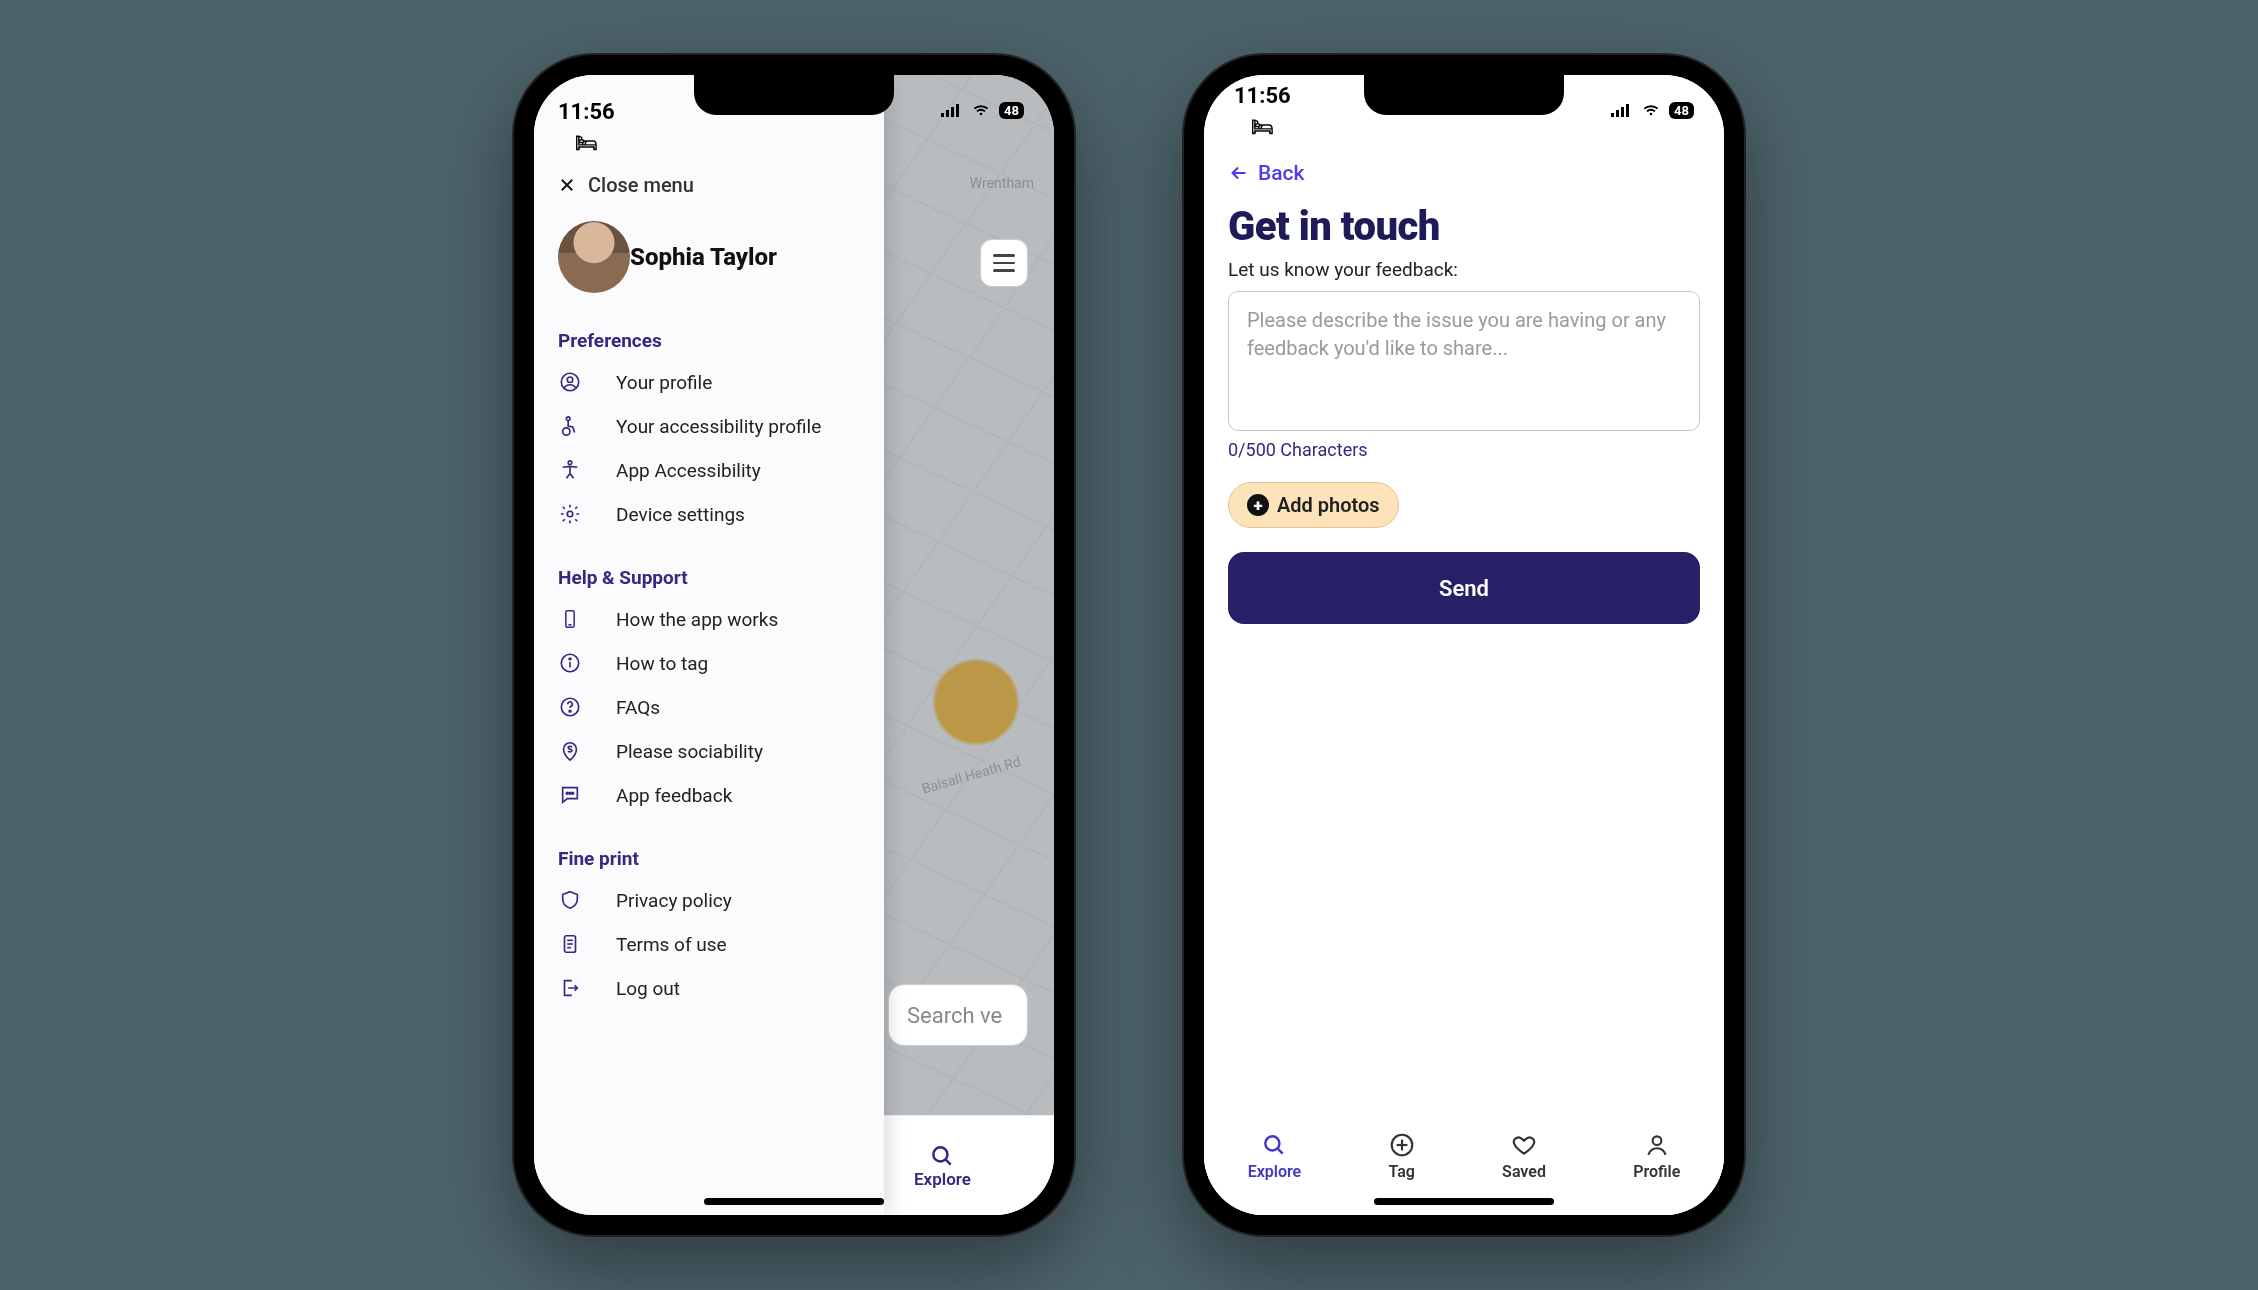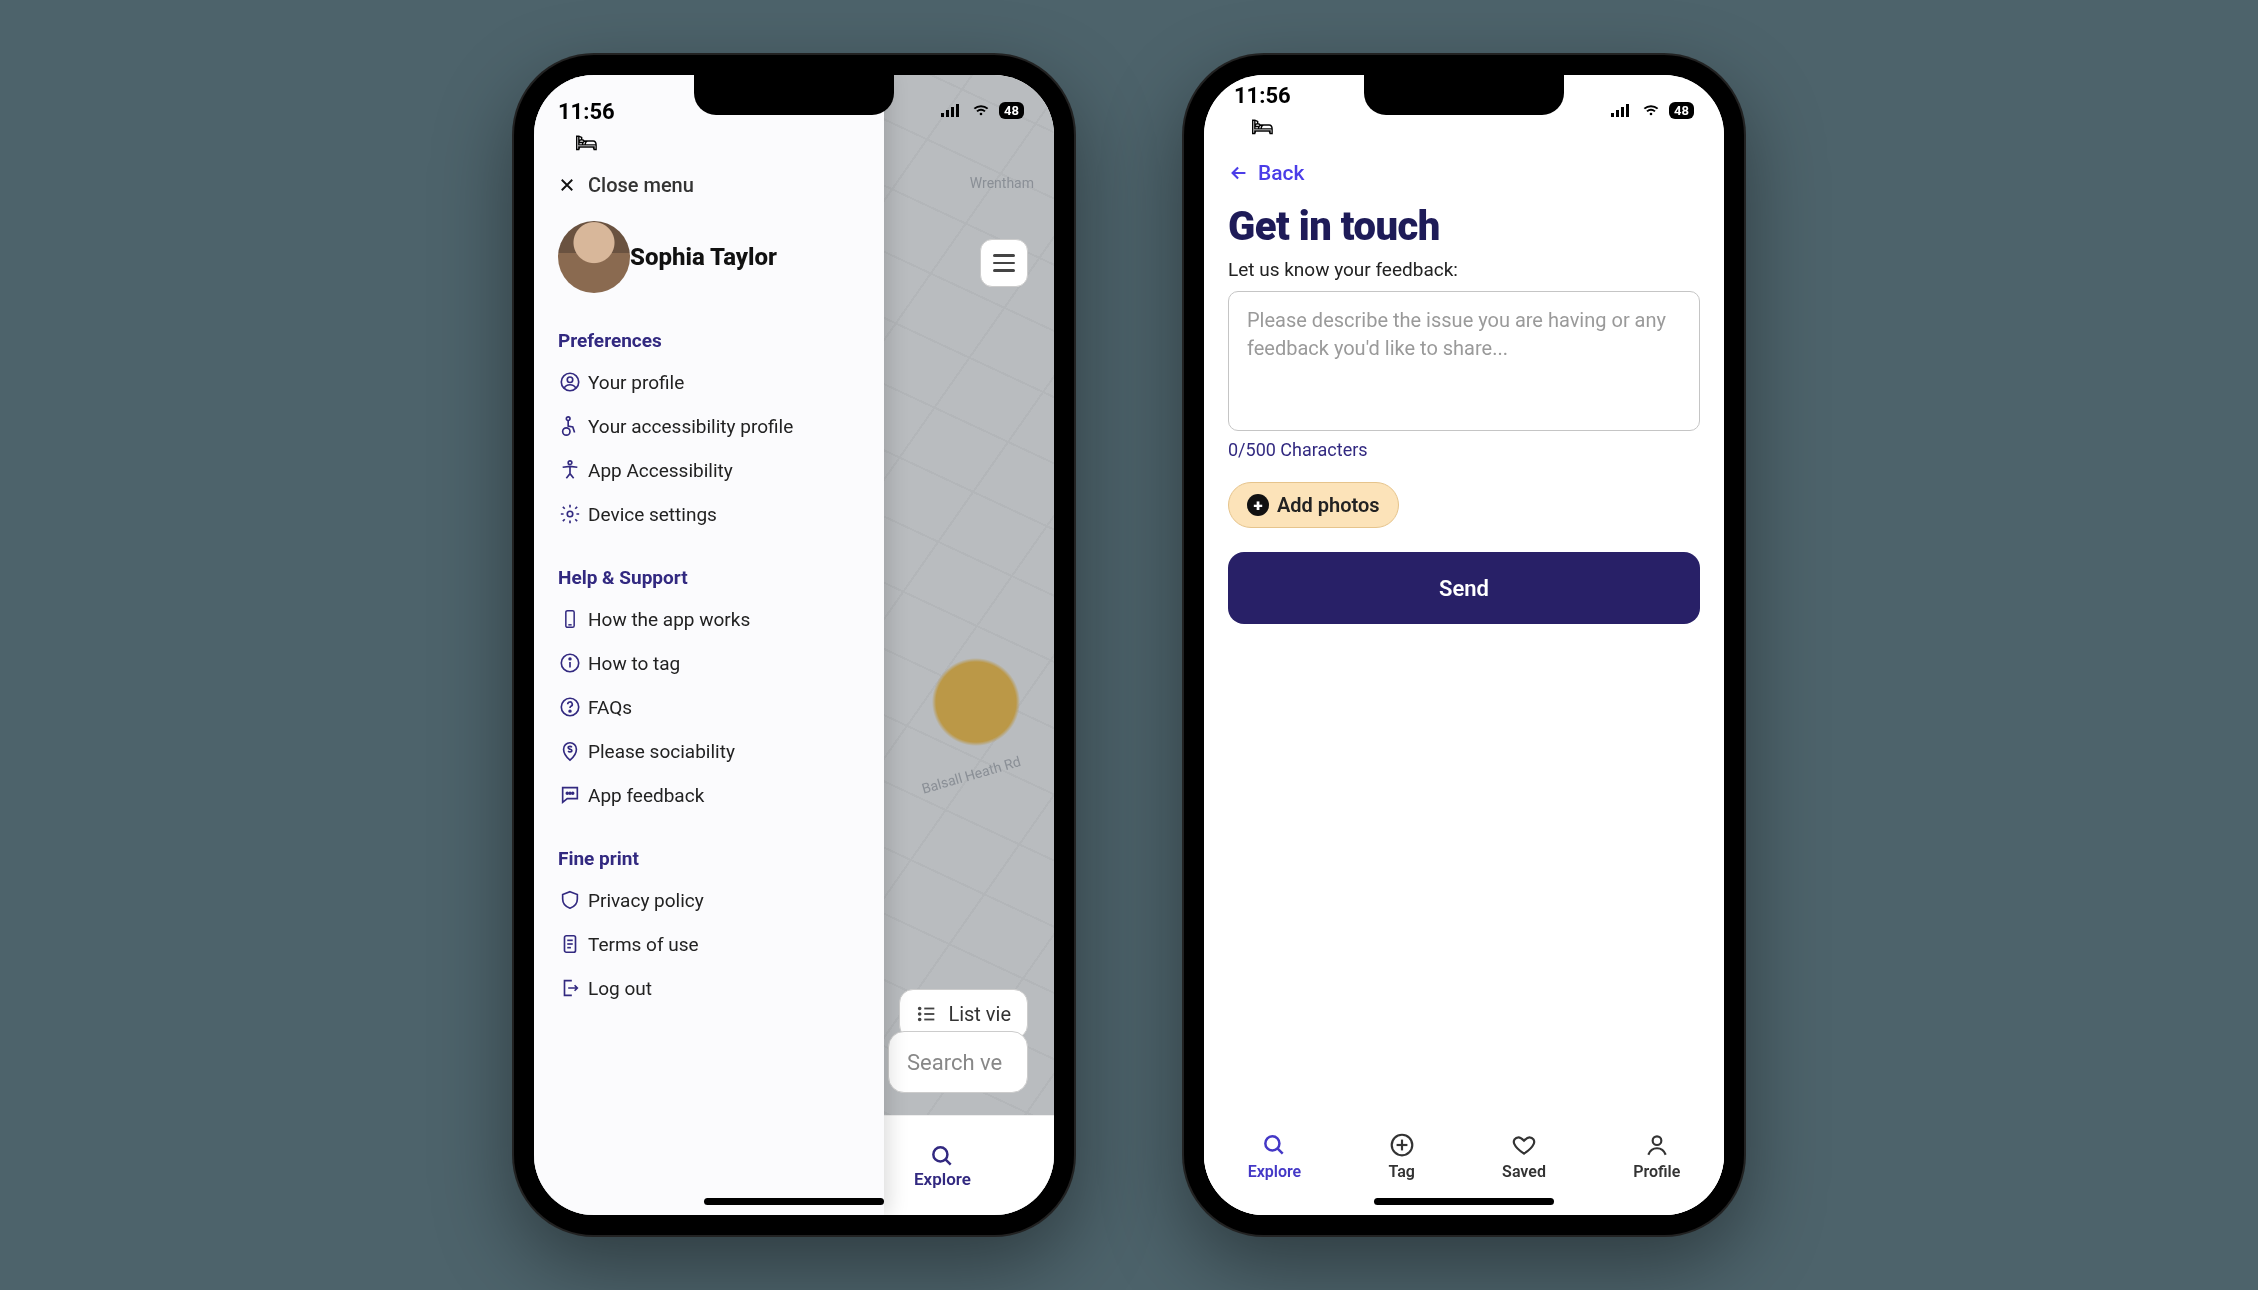--- a/index.html
+++ b/index.html
@@ -108,21 +108,21 @@
     align-items:center; justify-content:center; gap:5px;
   }
   .hamburger div { width:22px; height:2.5px; background:#444; border-radius:2px; }
   .list-view-pill {
     position:absolute; right:26px; top:914px;
     height:50px; background:#fff; border:1px solid #ccc; border-radius:14px;
     display:flex; align-items:center; gap:10px; padding:0 16px;
     font-size:20px; color:#333;
   }
   .search-pill {
-    position:absolute; right:26px; top:956px;
+    position:absolute; right:26px; top:909px;
     height:62px; background:#fff; border:1px solid #ccc; border-radius:16px;
     display:flex; align-items:center; padding:0 18px;
     font-size:22px; color:#888; width:140px;
   }
   .bottom-nav-partial {
     position:absolute; bottom:0; right:0; height:100px; width:180px;
     background:#fff; display:flex; align-items:center; justify-content:flex-start;
     padding-left:40px;
     border-top: 1px solid #eee;
   }
@@ -150,21 +150,21 @@
     overflow:hidden;
     position:relative;
   }
   .avatar::after{
     content:""; position:absolute; inset:0;
     background: radial-gradient(circle at 50% 35%, rgba(255,255,255,.0) 0 18px, transparent 19px);
   }
   .profile-name { font-size:24px; font-weight:800; color:#111; }
   .section-title { font-size:19px; font-weight:700; color:var(--brand); margin:24px 0 8px; }
   .menu-list { display:flex; flex-direction:column; gap:0; margin-bottom:30px; }
-  .menu-item { display:flex; align-items:center; gap:6px; height:44px; font-size:19px; color:#222; }
+  .menu-item { display:flex; align-items:center; gap:34px; height:44px; font-size:19px; color:#222; }
   .menu-item .icon { width:24px; height:24px; flex:0 0 24px; color:var(--brand); display:flex; align-items:center; justify-content:center; }
   .menu-item span.label { flex:1; }
 
   
   .screen-content-2 {
     position:absolute; inset:0; padding-top:86px; background:#fff;
   }
   .back-row { display:flex; align-items:center; gap:8px; padding:0 24px; color:var(--link-blue); font-size:21px; font-weight:500; margin-bottom:18px; }
   .page-title { font-size:40px; font-weight:900; color:#1e1b58; padding:0 24px; margin:0 0 8px; letter-spacing:-.5px; }
   .subtitle { font-size:19px; color:#222; padding:0 24px; margin-bottom:10px; }

